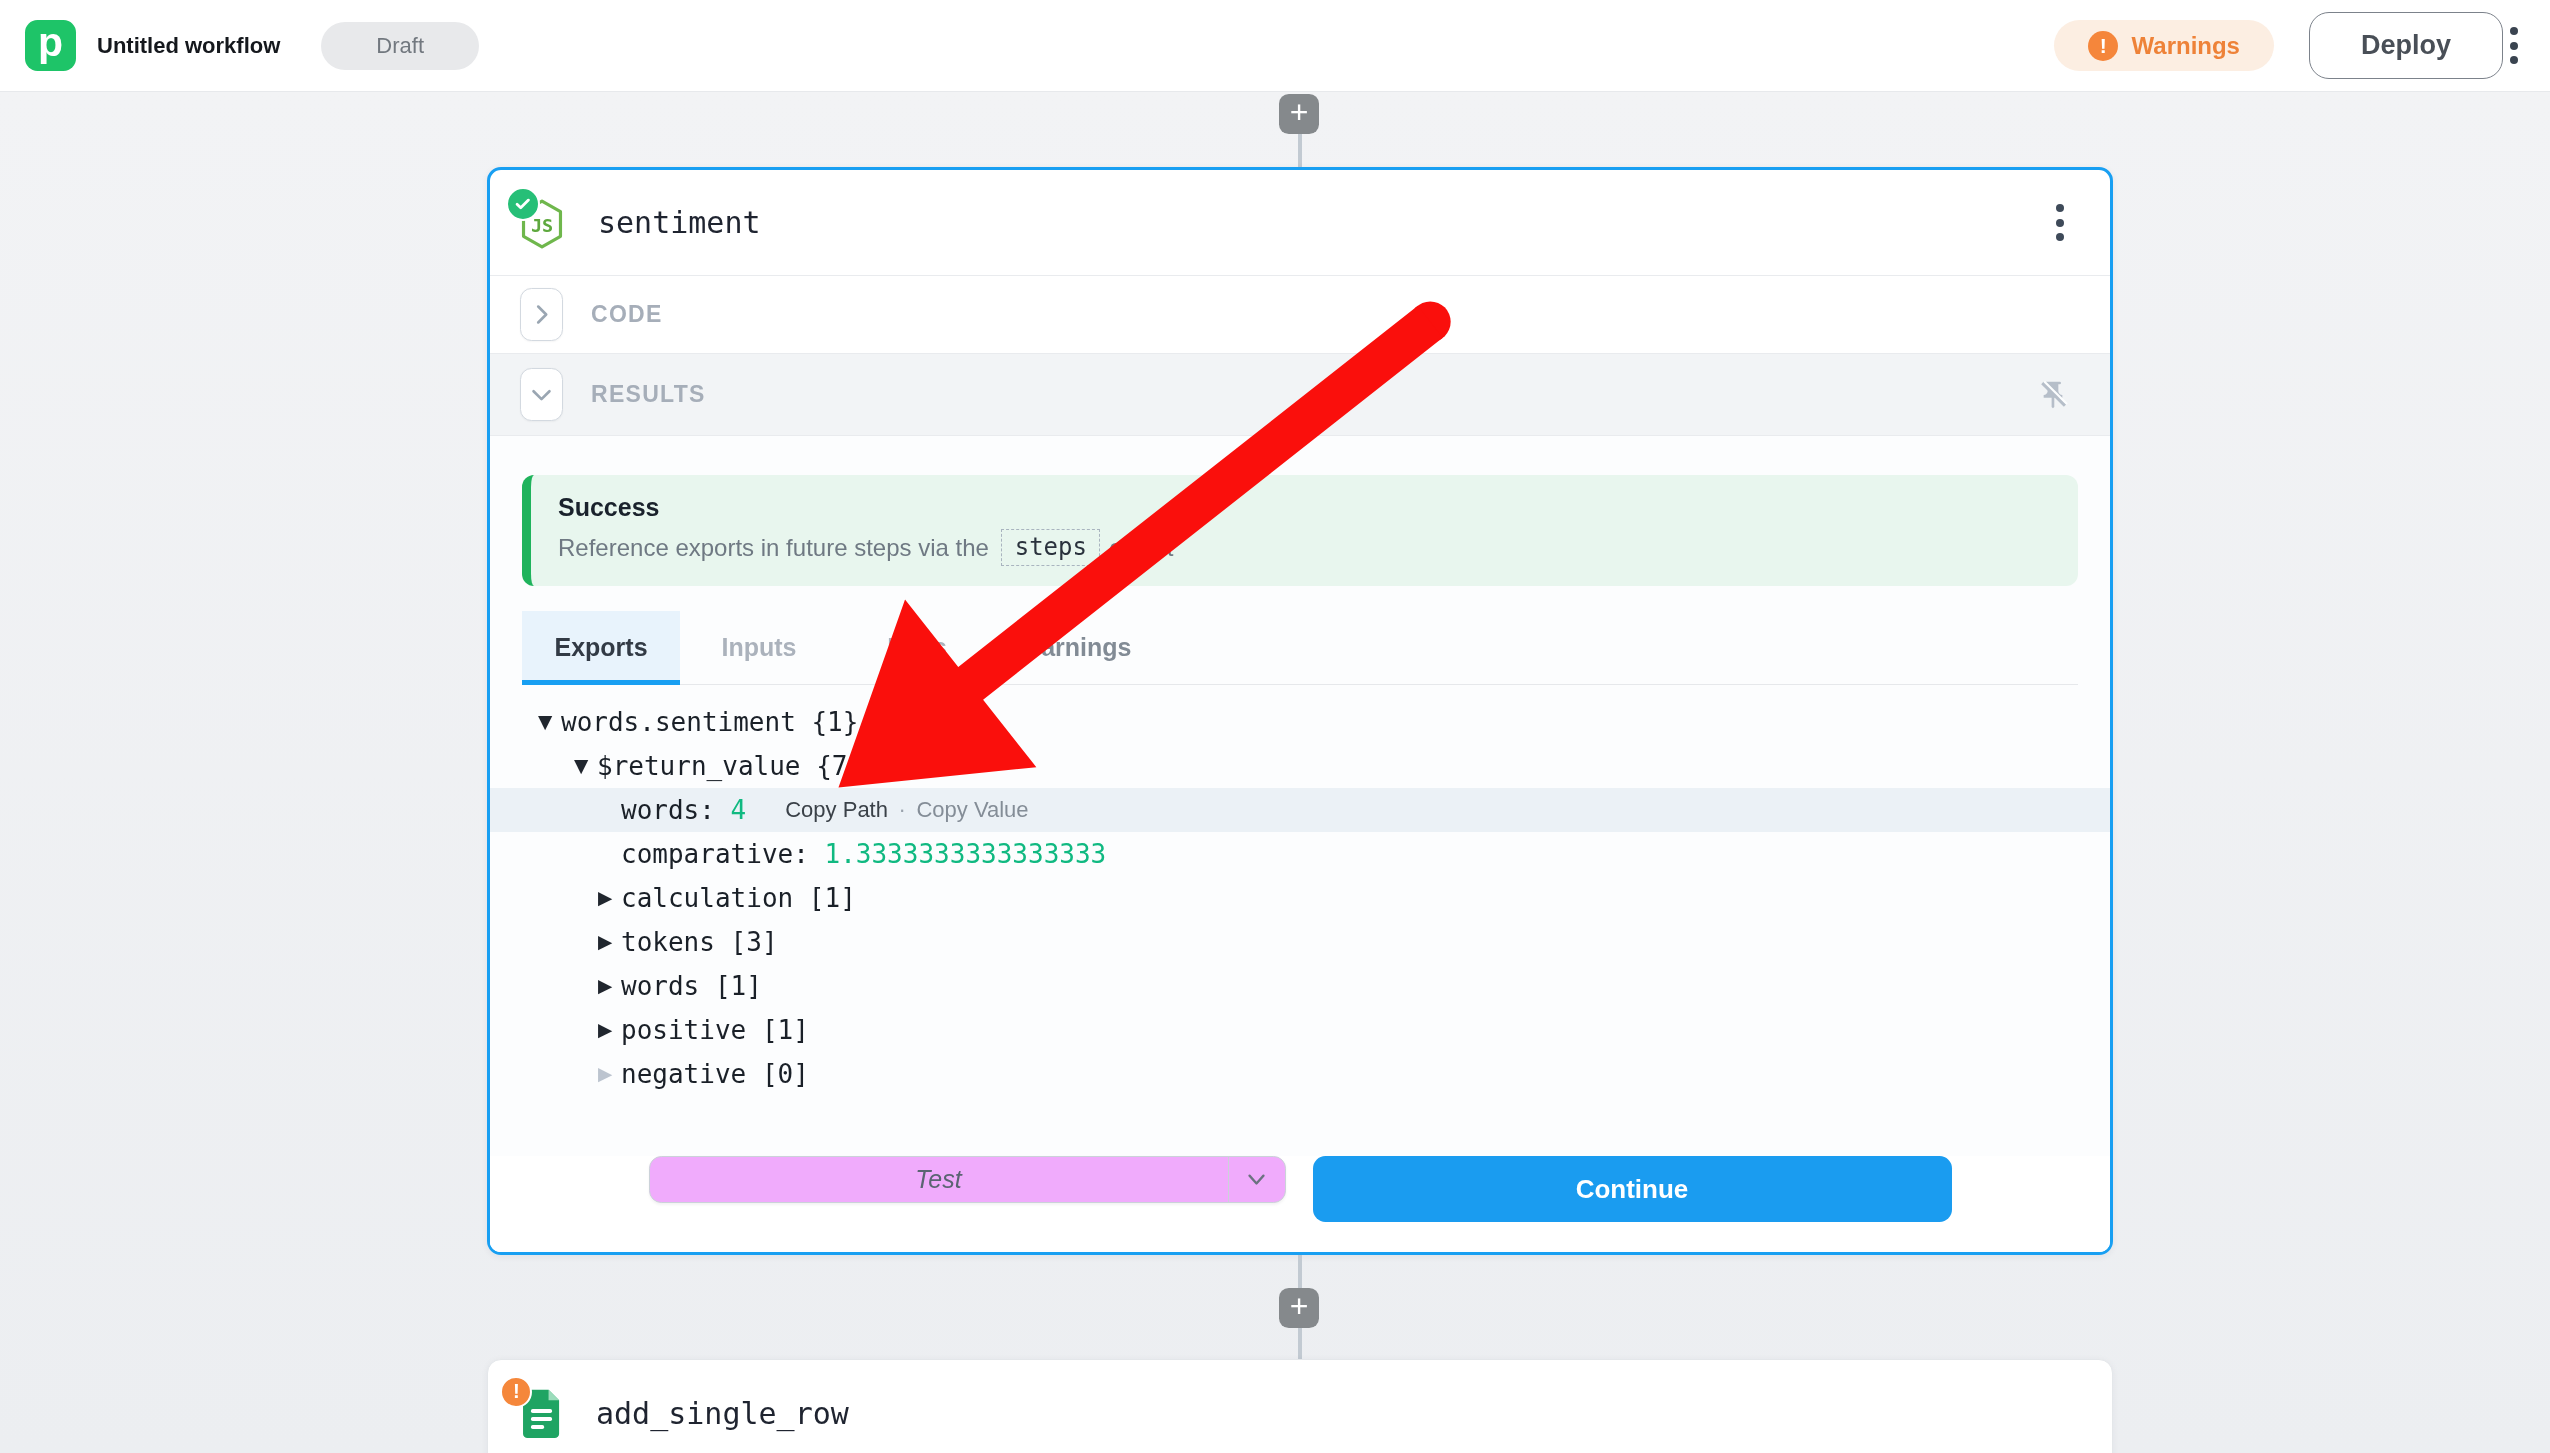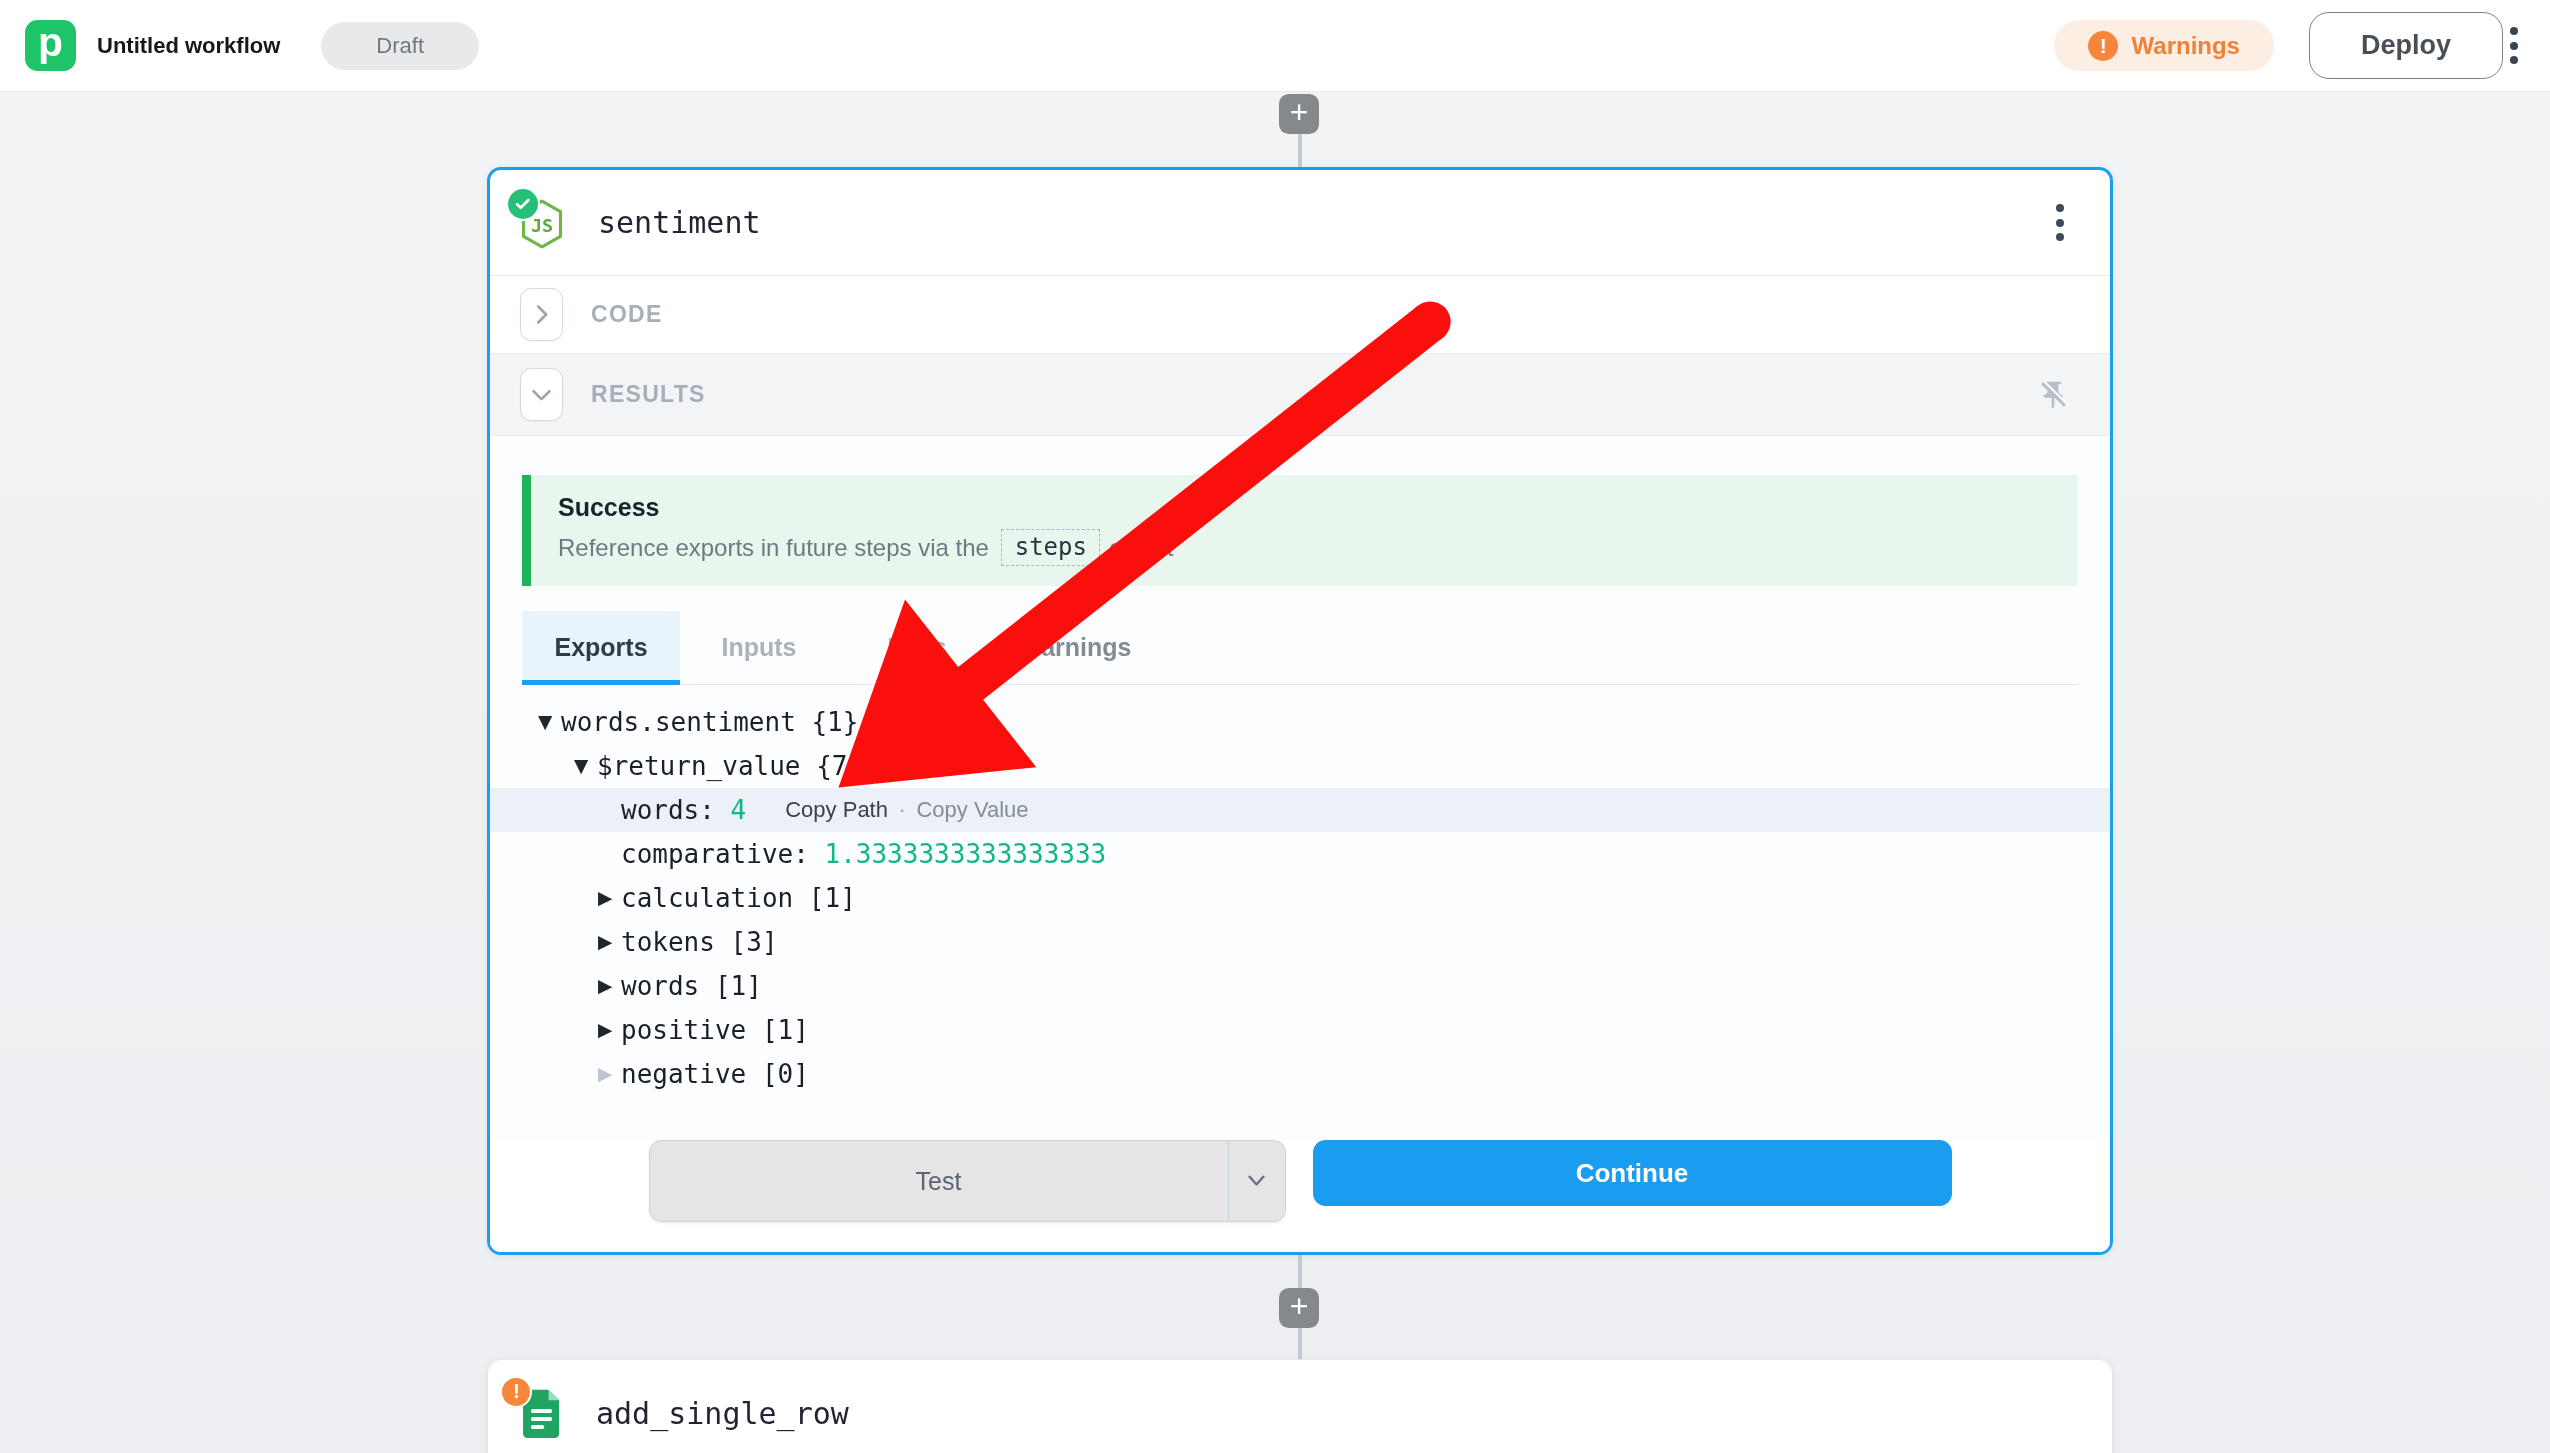--- a/index.html
+++ b/index.html
@@ -62,21 +62,21 @@
     border-radius:11.5px; display:flex; align-items:center; justify-content:center;
     cursor:pointer; box-shadow:0 0.9px 1.8px rgba(0,0,0,.04); }
   .section-label { margin-left:28px; font-size:23px; font-weight:700;
     letter-spacing:1.3px; color:#a6aeb9; }
   .row-spacer { flex:1; }
 
   
   .results-body { flex:1 1 auto; background:#fcfdfe; display:flex; flex-direction:column;
     border-radius:0 0 10.6px 10.6px; overflow:hidden; }
   .success-banner { margin:39px 32px 0 32px; background:#e8f6ee;
-    border-left:9px solid #1fb35c; border-radius:0; padding:18px 21px 19.5px 27px; }
+    border-left:9px solid #1fb35c; border-radius:12px; padding:18px 21px 19.5px 27px; }
   .success-title { font-size:25px; font-weight:700; color:#1a222c; }
   .success-msg { margin-top:7px; font-size:24px; color:#6f7983; display:flex;
     align-items:center; flex-wrap:wrap; }
   .code-token { margin:0 9px 0 12.4px; padding:2.7px 12.4px 4.4px 12.4px;
     border:1.8px dashed #a9b4bf; font-family:"DejaVu Sans Mono", monospace;
     font-size:24px; color:#2a323d; }
 
   .tabs { margin:25px 32px 0 32px; display:flex; border-bottom:1.8px solid #e6e8eb; }
   .tab { position:relative; min-width:158px; height:73px; display:flex;
     align-items:center; justify-content:center; font-size:25px; font-weight:700;
@@ -98,23 +98,23 @@
   .tmeta { white-space:pre; }
   .tval { color:#10b981; white-space:pre; }
   .copy-actions { margin-left:39px; font-family:"Liberation Sans", sans-serif;
     font-size:22px; display:flex; align-items:center; gap:10.6px; }
   .copy-path { color:#3a4148; cursor:pointer; }
   .copy-sep { color:#9aa2ac; }
   .copy-value { color:#848d97; cursor:pointer; }
 
   .card-footer { margin-top:auto; padding:0 0 30px 0; display:flex;
     justify-content:center; gap:27px; background:#fff; }
-  .test-btn { width:637px; height:82px; background:#e5e5e5; border:1.8px solid #cbd2d9;
+  .test-btn { width:637px; height:47px; background:#f0abfc; border:1.8px solid #cbd2d9;
     border-radius:12.4px; display:flex; overflow:hidden;
-    box-shadow:0 1.8px 2.7px rgba(0,0,0,.05); cursor:pointer; }
+    box-shadow:0 1.8px 2.7px rgba(0,0,0,.05); cursor:pointer;font-style:italic; }
   .test-main { flex:1; display:flex; align-items:center; justify-content:center;
     font-size:25px; color:#5a6472; }
   .test-caret { width:57px; border-left:1.8px solid #cbd2d9; display:flex;
     align-items:center; justify-content:center; }
   .continue-btn { width:639px; height:66px; background:#1a9cf0; border:none;
     border-radius:12.4px; color:#fff; font-size:26px; font-weight:600;
     display:flex; align-items:center; justify-content:center; cursor:pointer; }
 
   
   .next-card { position:absolute; left:487px; top:1267px; width:1626px; height:195px;

